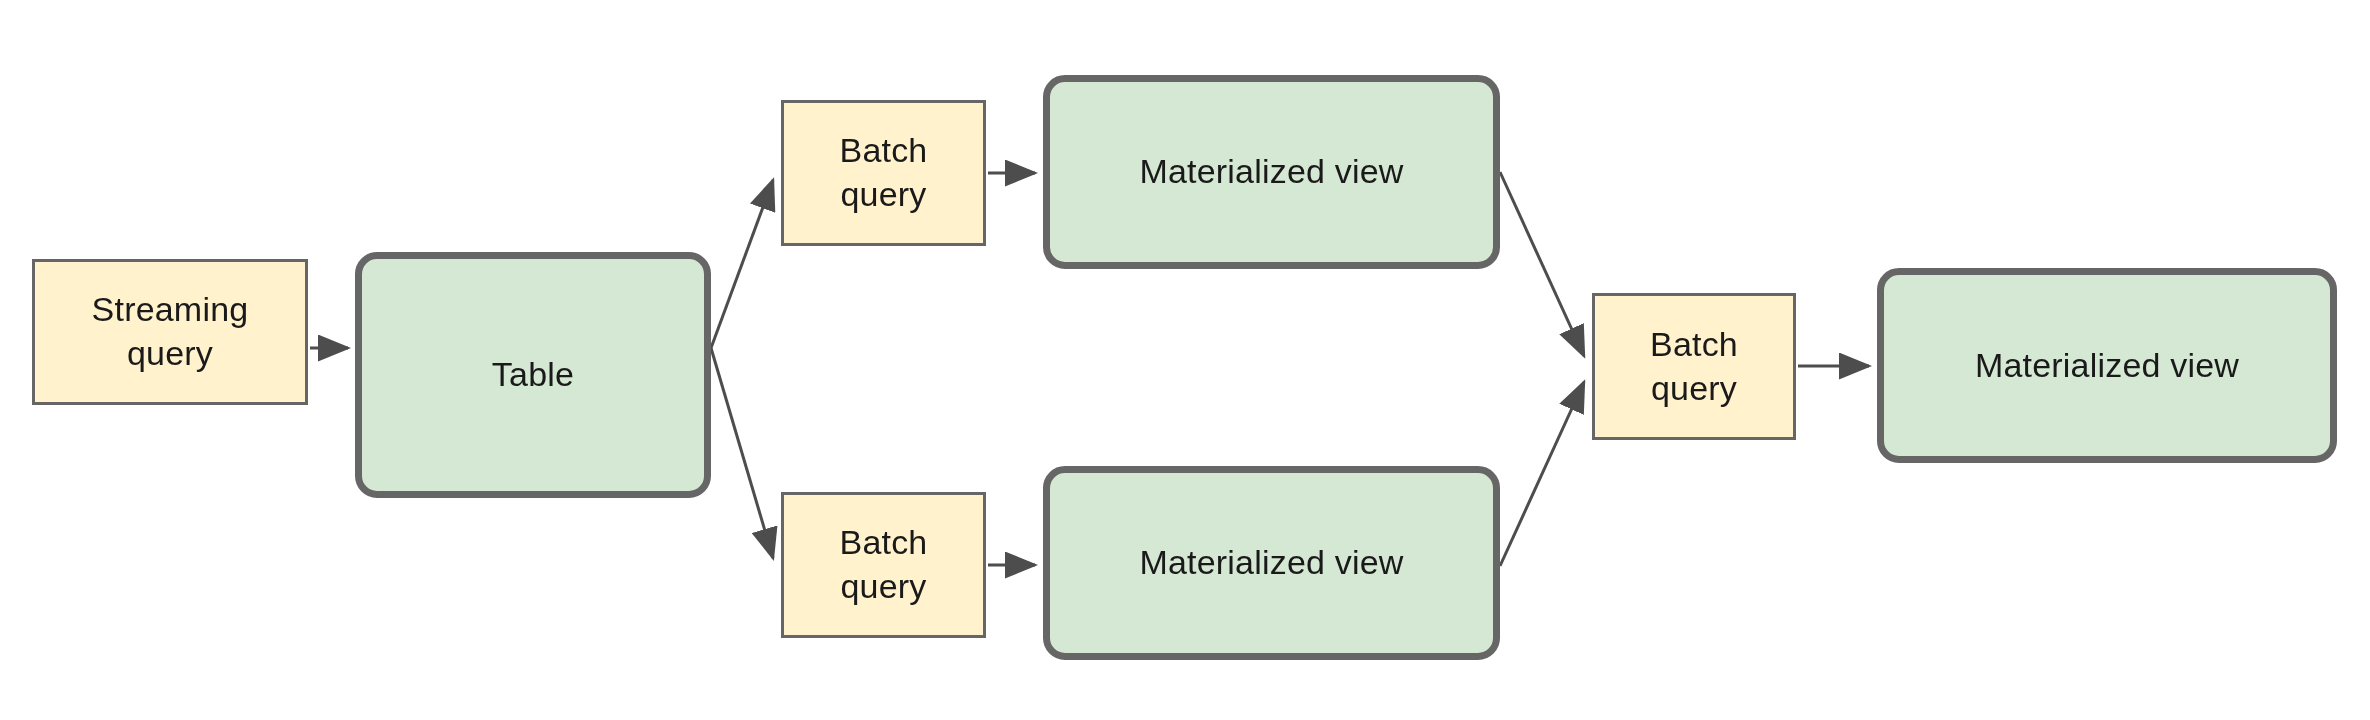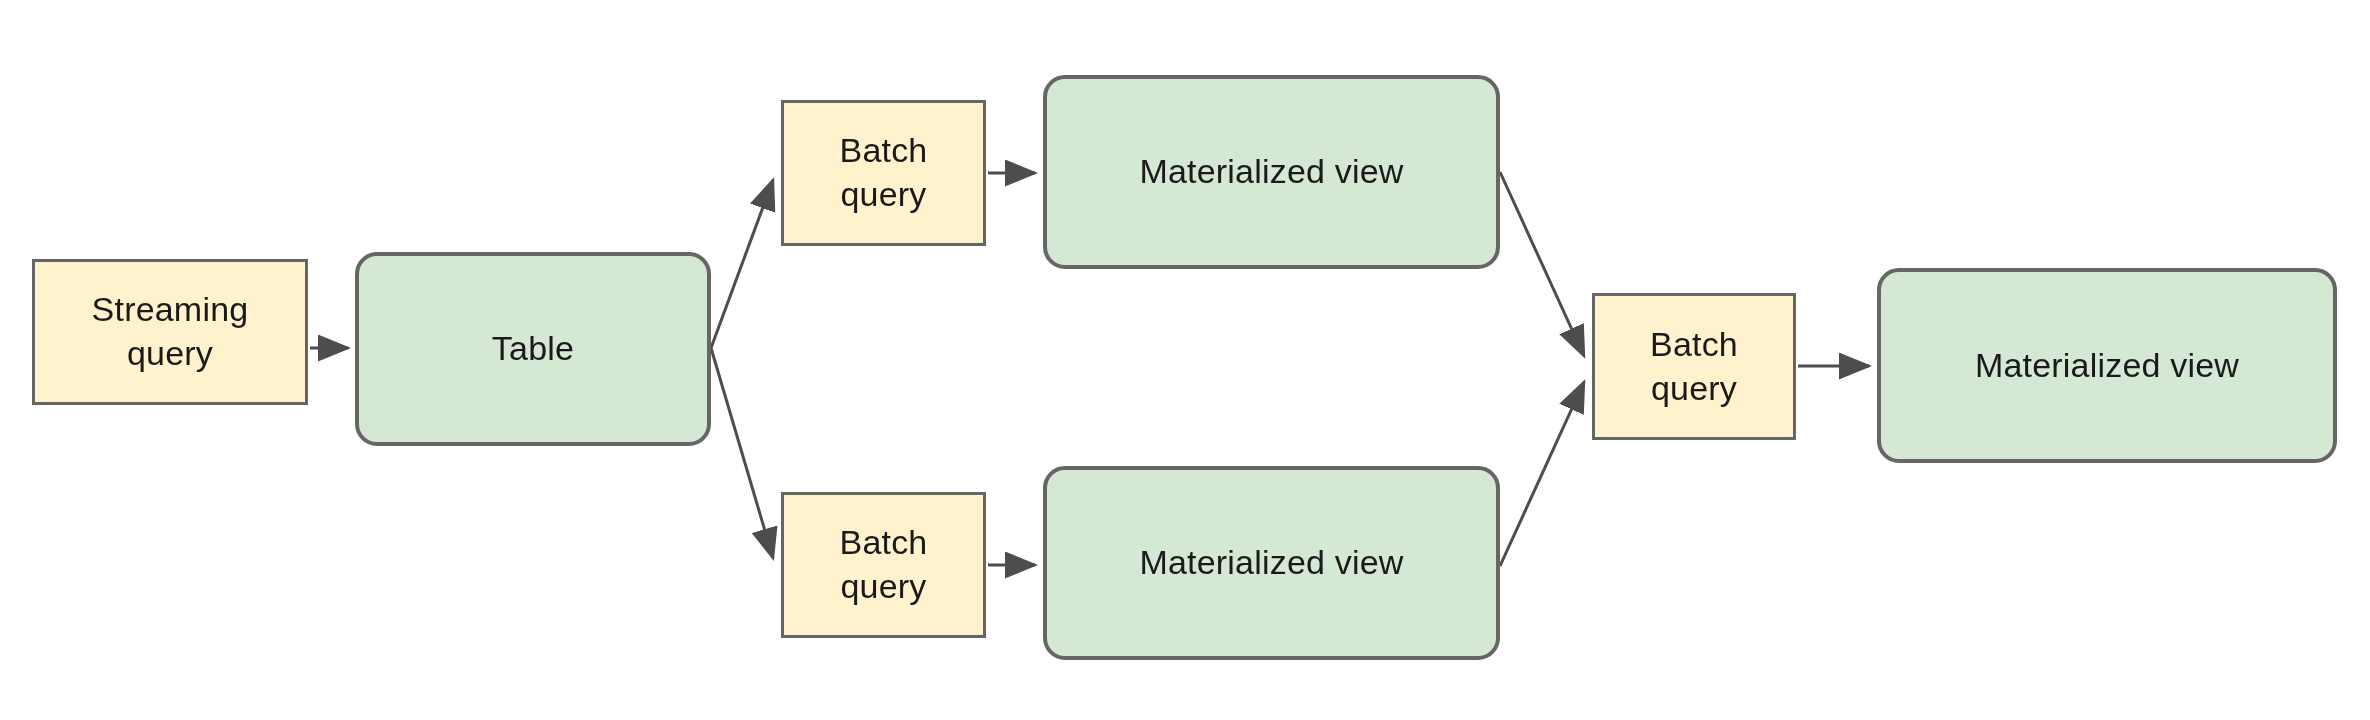--- a/index.html
+++ b/index.html
@@ -36,21 +36,21 @@
     font-size: 34px;
     letter-spacing: 0.2px;
   }
   .node-process {
     background: #fff2cc;
     border: 3px solid #6d28d9;
     border-radius: 0px;
   }
   .node-store {
     background: #d5e8d4;
-    border: 4px solid #4d7c0f;
+    border: 7px solid #4d7c0f;
     border-radius: 22px;
   }
 </style>
 </head>
 <body>
 
 <div id="canvas" style="width: 2370px; height: 720px; background: rgb(255, 255, 255);">
 
   <svg id="edge-layer" viewBox="0 0 2370 720" width="2370" height="720">
     <defs>
@@ -66,21 +66,21 @@
         <path d="M 988 565 L 1035 565" fill="none" stroke="#4d4d4d" stroke-width="3" marker-end="url(#arrowhead)"></path>
         <path d="M 1500 172 L 1584 356" fill="none" stroke="#4d4d4d" stroke-width="3" marker-end="url(#arrowhead)"></path>
         <path d="M 1500 566 L 1584 382" fill="none" stroke="#4d4d4d" stroke-width="3" marker-end="url(#arrowhead)"></path>
         <path d="M 1798 366 L 1869 366" fill="none" stroke="#4d4d4d" stroke-width="3" marker-end="url(#arrowhead)"></path>
       </g>
   </svg>
 
   <div id="nodes-group">
       <div class="node node-process" style="left: 32px; top: 259px; width: 276px; height: 146px; background: rgb(255, 242, 204); border-color: rgb(102, 102, 102); color: rgb(26, 26, 26);"><span>Streaming
 query</span></div>
-      <div class="node node-store" style="left: 355px; top: 252px; width: 356px; height: 194px; background: rgb(213, 232, 212); border-color: rgb(102, 102, 102); color: rgb(26, 26, 26);"><span>Table</span></div>
+      <div class="node node-store" style="left: 355px; top: 252px; width: 356px; height: 246px; background: rgb(213, 232, 212); border-color: rgb(102, 102, 102); color: rgb(26, 26, 26);"><span>Table</span></div>
       <div class="node node-process" style="left: 781px; top: 100px; width: 205px; height: 146px; background: rgb(255, 242, 204); border-color: rgb(102, 102, 102); color: rgb(26, 26, 26);"><span>Batch
 query</span></div>
       <div class="node node-store" style="left: 1043px; top: 75px; width: 457px; height: 194px; background: rgb(213, 232, 212); border-color: rgb(102, 102, 102); color: rgb(26, 26, 26);"><span>Materialized view</span></div>
       <div class="node node-process" style="left: 781px; top: 492px; width: 205px; height: 146px; background: rgb(255, 242, 204); border-color: rgb(102, 102, 102); color: rgb(26, 26, 26);"><span>Batch
 query</span></div>
       <div class="node node-store" style="left: 1043px; top: 466px; width: 457px; height: 194px; background: rgb(213, 232, 212); border-color: rgb(102, 102, 102); color: rgb(26, 26, 26);"><span>Materialized view</span></div>
       <div class="node node-process" style="left: 1592px; top: 293px; width: 204px; height: 147px; background: rgb(255, 242, 204); border-color: rgb(102, 102, 102); color: rgb(26, 26, 26);"><span>Batch
 query</span></div>
       <div class="node node-store" style="left: 1877px; top: 268px; width: 460px; height: 195px; background: rgb(213, 232, 212); border-color: rgb(102, 102, 102); color: rgb(26, 26, 26);"><span>Materialized view</span></div>
     </div>

